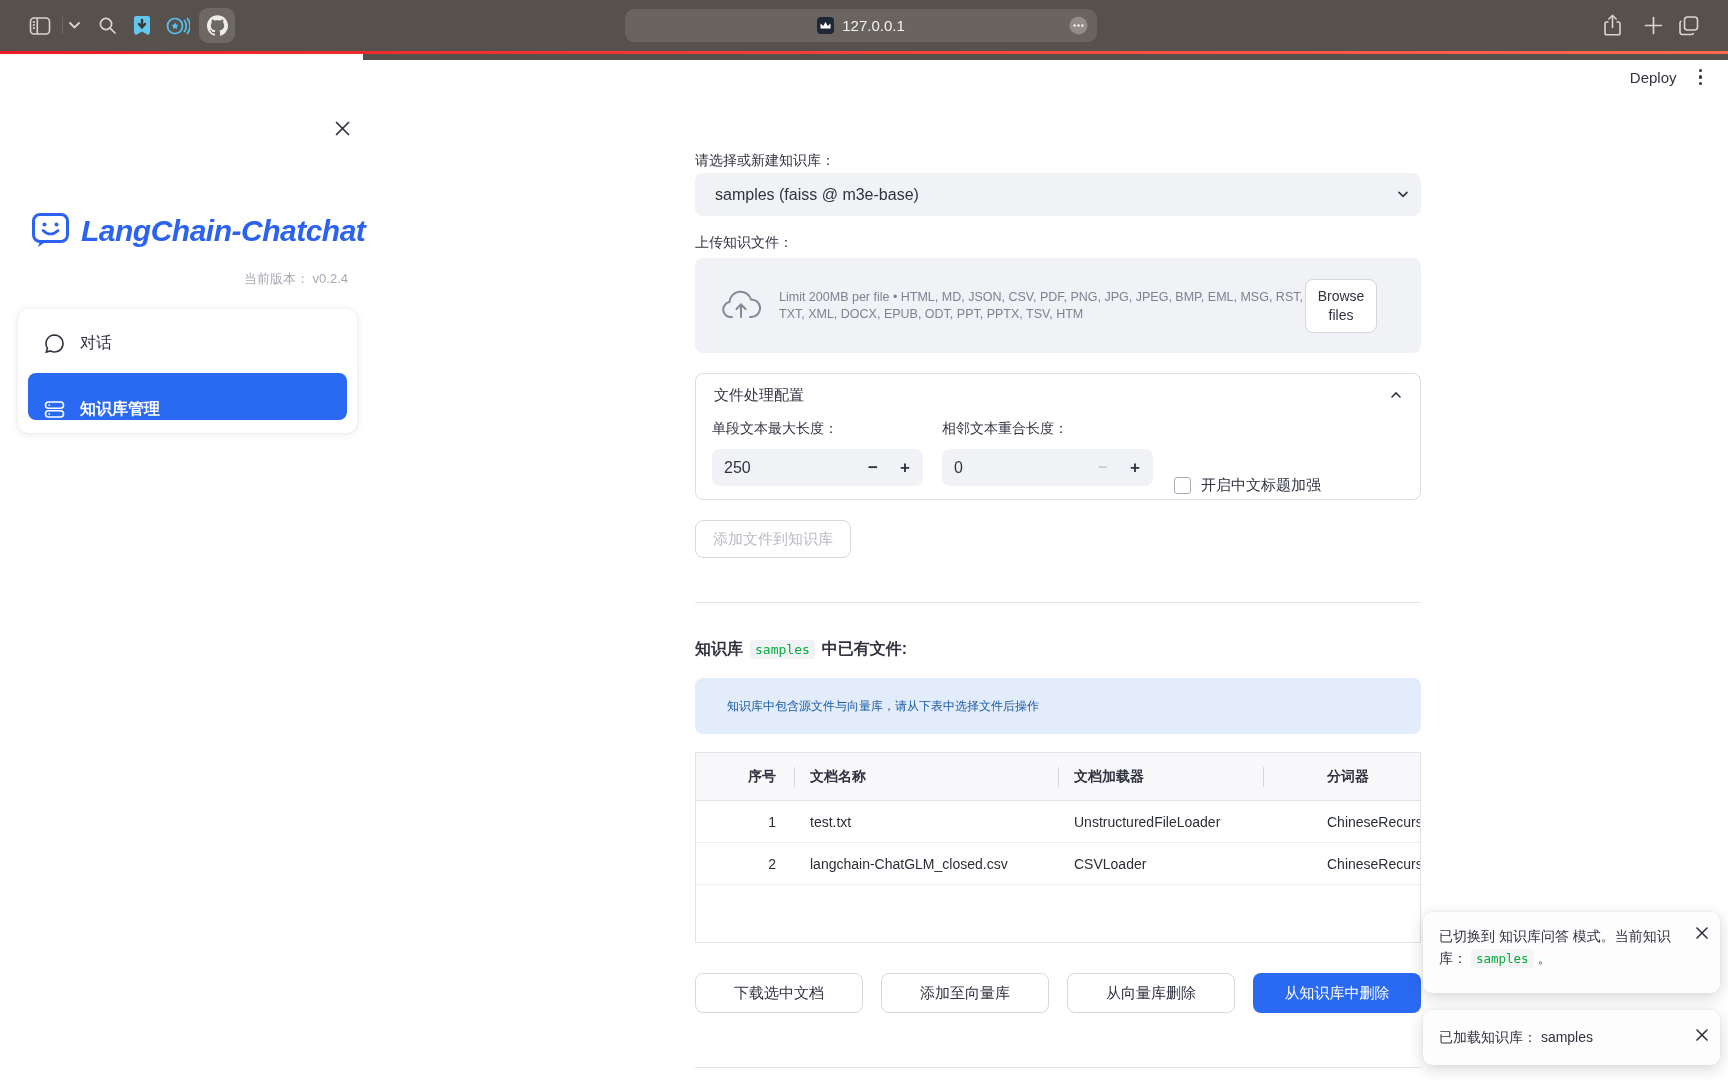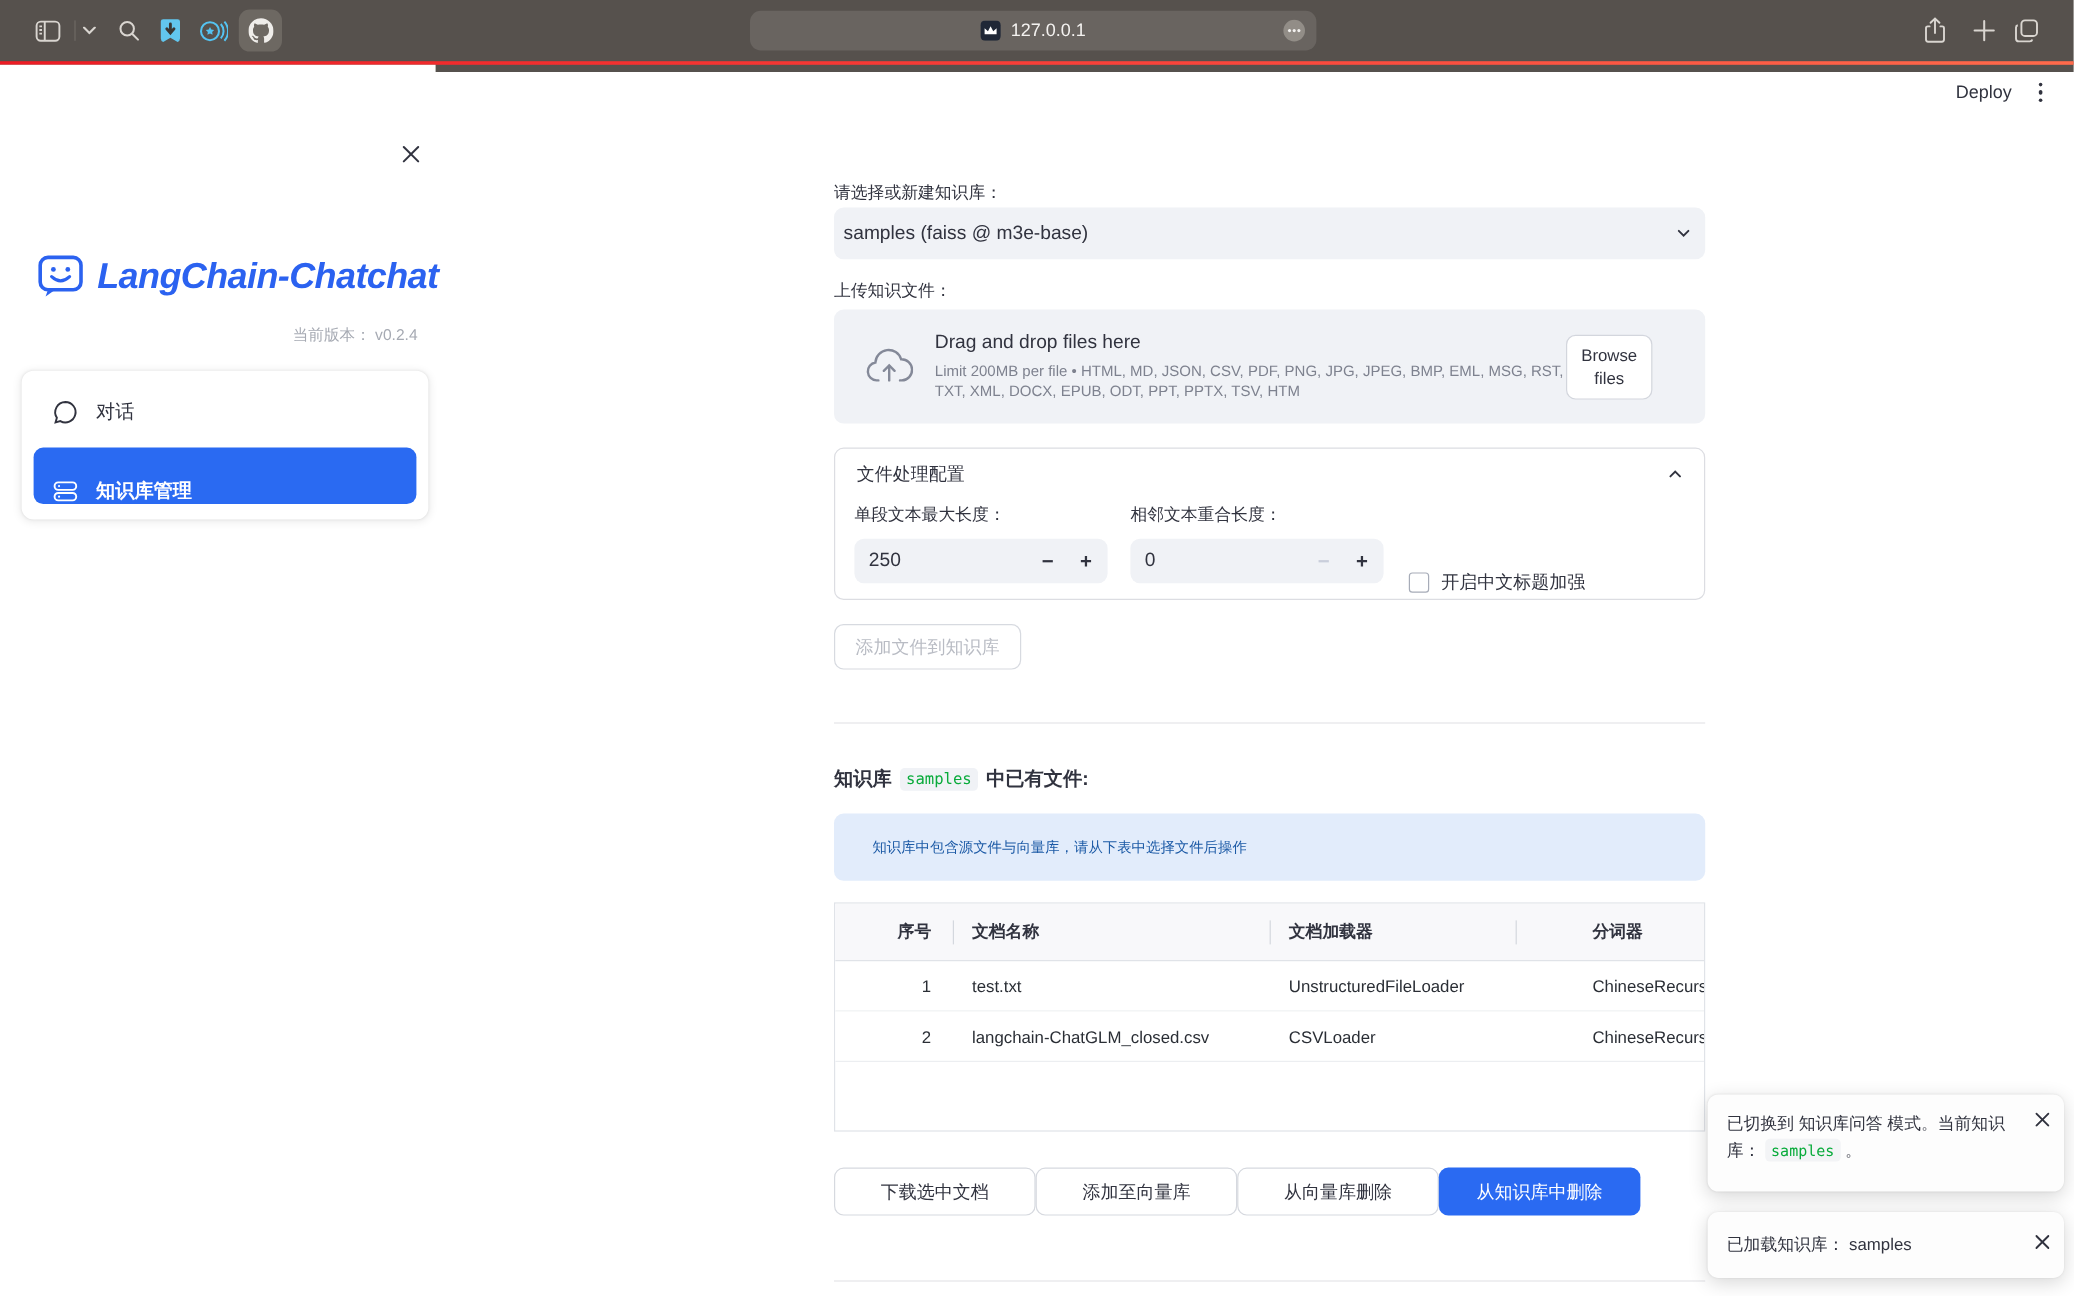--- a/index.html
+++ b/index.html
@@ -35,21 +35,21 @@
   .nav-card { position:absolute; top:255px; left:18px; width:339px; height:124px; background:#fff; border-radius:10px;
     box-shadow:0 1px 8px rgba(0,0,0,0.10), 0 0 2px rgba(0,0,0,0.06); padding:11px 10px; }
   .nav-item { height:47px; display:flex; align-items:center; gap:15px; padding-left:16px; border-radius:8px; font-size:16px; color:#31333f; margin-bottom:6px; cursor:pointer; }
   .nav-item.active { background:#2a6af2; color:#fff; font-weight:bold;align-items:flex-end; }
 
   
   .content { position:absolute; left:695px; top:54px; width:726px; }
   .st-label { font-size:14px; color:#31333f; }
   .lbl-kb   { position:absolute; top:98px; left:0; }
   .selectbox { position:absolute; top:119px; left:0; width:726px; height:43px; background:#f0f2f6; border-radius:8px;
-    display:flex; align-items:center; padding:0 8px; font-size:16px; cursor:pointer; }
+    display:flex; align-items:center; padding:0 20px; font-size:16px; cursor:pointer; }
   .selectbox .chev { position:absolute; right:10px; top:13px; }
   .lbl-upload { position:absolute; top:180px; left:0; }
   .dropzone { position:absolute; top:204px; left:0; width:726px; height:95px; background:#f0f2f6; border-radius:8px;
     display:flex; align-items:center; padding-left:26px; }
   .dz-text { margin-left:18px; }
   .dz-title { font-size:16px; color:#31333f; margin-bottom:6px; }
   .dz-limit { font-size:12.5px; color:#7e828f; line-height:1.3; }
   .browse-btn { position:absolute; right:44px; top:21px; width:72px; background:#fff; border:1px solid #d3d6dd; border-radius:8px;
     font-size:14px; color:#31333f; text-align:center; padding:7px 6px; line-height:1.35; cursor:pointer; }
 
@@ -89,21 +89,21 @@
     font-size:14px; font-weight:600; color:#31333f; }
   .grid-row { height:42px; border-bottom:1px solid #eceef1; display:flex; align-items:center; font-size:14px; color:#2a2e35; background:#fff; }
   .gc { overflow:hidden; white-space:nowrap; flex:none; }
   .gc1 { width:98px; text-align:right; padding-right:18px; }
   .gc2 { width:264px; padding-left:16px; }
   .gc3 { width:205px; padding-left:16px; }
   .gc4 { width:200px; padding-left:16px;margin-left:48px; }
   .hsep { position:absolute; top:14px; width:1px; height:20px; background:#d4d8de; }
   .hsep1 { left:98px; } .hsep2 { left:362px; } .hsep3 { left:567px; }
 
-  .actions { position:absolute; top:919px; left:0; width:878px; display:flex; }
+  .actions { position:absolute; top:919px; left:0; width:878px; display:flex; gap:18px; }
   .act-btn { width:168px; height:40px; border-radius:8px; display:flex; align-items:center; justify-content:center;
     font-size:15px; cursor:pointer; }
   .act-btn.secondary { background:#fff; border:1px solid #d6d9df; color:#31333f; }
   .act-btn.primary { background:#2a6af2; border:none; color:#fff; }
 
   
   .toast { position:absolute; left:1423px; width:297px; background:#fdfdfd; border-radius:9px;
     box-shadow:0 4px 16px rgba(0,0,0,0.16), 0 0 2px rgba(0,0,0,0.08); padding:13px 34px 13px 16px;
     font-size:14px; color:#31333f; line-height:1.6; }
   .toast1 { top:912px; height:81px; }
@@ -260,21 +260,20 @@
     </div>
 
     <div class="st-label lbl-upload">上传知识文件：</div>
     <div class="dropzone">
       <svg width="40" height="32" viewBox="0 0 40 32" fill="none" stroke="#848998" stroke-width="2" stroke-linecap="round">
         <path d="M11 27 H9.5 A7.5 7.5 0 0 1 8.5 12.1 A11 11 0 0 1 30 9.4 A8 8 0 0 1 30.5 27 H29"></path>
         <line x1="20" y1="27" x2="20" y2="15"></line>
           <polyline points="15.5,19 20,14.5 24.5,19"></polyline>
       </svg>
       <div class="dz-text">
-        <div class="dz-title">Drag and drop files here</div>
         <div class="dz-limit">
           <span style="display:block">Limit 200MB per file • HTML, MD, JSON, CSV, PDF, PNG, JPG, JPEG, BMP, EML, MSG, RST, RTF,</span>
           <span style="display:block">TXT, XML, DOCX, EPUB, ODT, PPT, PPTX, TSV, HTM</span>
         </div>
       </div>
       <div class="browse-btn">Browse files</div>
     </div>
 
     <div class="expander">
       <div class="exp-header">

